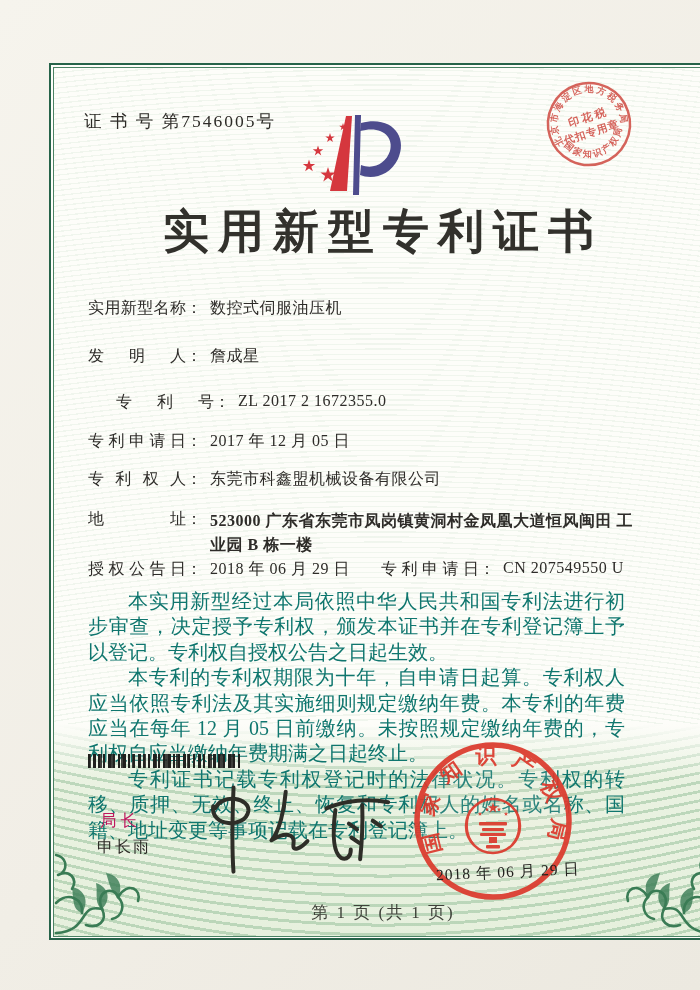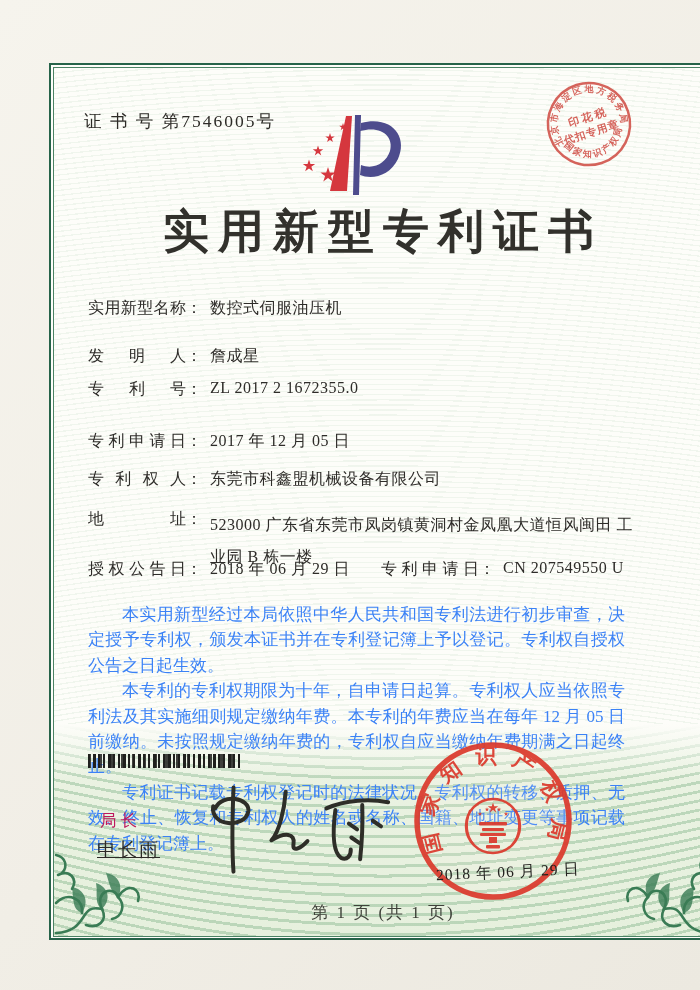--- a/index.html
+++ b/index.html
@@ -34,36 +34,36 @@
   .logo { position:absolute; left:246px; top:48px; width:112px; height:92px; }
   .title {
     position:absolute; left:0; right:0; top:136px; text-align:center;
     font-size:46px; font-weight:bold; letter-spacing:9px; color:#32312c;
   }
 
   .row { position:absolute; left:37px; font-size:16px; color:#2e2c29; white-space:nowrap; }
   .lbl { display:inline-block; width:98px; text-align:justify; text-align-last:justify; vertical-align:top; }
   .colon { display:inline-block; vertical-align:top; }
   .val { display:inline-block; margin-left:8px; vertical-align:top; letter-spacing:0.5px; }
-  .val-wrap { white-space:normal; width:438px; line-height:32px; }
+  .val-wrap { white-space:normal; width:438px; line-height:24px;font-weight:bold; }
   .row2col .col2 { position:absolute; left:293px; top:0; }
 
-  .body-text { position:absolute; left:37px; top:537px; width:537px; font-size:17px; color:#3b82f6; }
+  .body-text { position:absolute; left:37px; top:524px; width:537px; font-size:20px; color:#0f766e; }
   .body-text p { text-indent:2em; line-height:25.4px; text-align:justify; }
 
   .barcode {
     position:absolute; left:37px; top:689px; width:153px; height:14px;
     background:
       repeating-linear-gradient(90deg, #20201e 0 2px, transparent 2px 5px),
       repeating-linear-gradient(90deg, #20201e 0 1px, transparent 1px 7.5px),
       repeating-linear-gradient(90deg, rgba(32,32,30,0.85) 0 3px, transparent 3px 11px);
   }
 
   .director-title { position:absolute; left:49px; top:745px; font-size:16.5px; letter-spacing:4px; color:#be185d; }
-  .director-name  { position:absolute; left:46px; top:772px; font-size:19px; letter-spacing:2px; color:#2c2a26;text-decoration:underline; }
+  .director-name  { position:absolute; left:46px; top:772px; font-size:16px; letter-spacing:2px; color:#2c2a26; }
   .signature { position:absolute; left:148px; top:714px; width:218px; height:98px; transform:rotate(-2deg); }
 
   .seal { position:absolute; left:357px; top:671px; width:170px; height:170px; opacity:0.93; }
   .seal-date {
     position:absolute; left:372px; top:797px; width:170px; text-align:center;
     font-size:15.5px; color:#23221f; transform:rotate(-2.5deg); letter-spacing:1px;
   }
 
   .tax-stamp { position:absolute; left:483px; top:4px; width:110px; height:110px; opacity:0.85; }
 
@@ -126,21 +126,21 @@
       <div class="title">实用新型专利证书</div>
 
       <div class="row" style="top:233px;">
         <span class="lbl">实用新型名称</span><span class="colon">：</span><span class="val">数控式伺服油压机</span>
       </div>
 
       <div class="row" style="top:281px;">
         <span class="lbl">发明人</span><span class="colon">：</span><span class="val">詹成星</span>
       </div>
 
-      <div class="row" style="top:314px;">
+      <div class="row" style="top:327px;margin-left:28px;">
         <span class="lbl">专利号</span><span class="colon">：</span><span class="val">ZL 2017 2 1672355.0</span>
       </div>
 
       <div class="row" style="top:366px;">
         <span class="lbl">专利申请日</span><span class="colon">：</span><span class="val">2017 年 12 月 05 日</span>
       </div>
 
       <div class="row" style="top:404px;">
         <span class="lbl">专利权人</span><span class="colon">：</span><span class="val">东莞市科鑫盟机械设备有限公司</span>
       </div>

